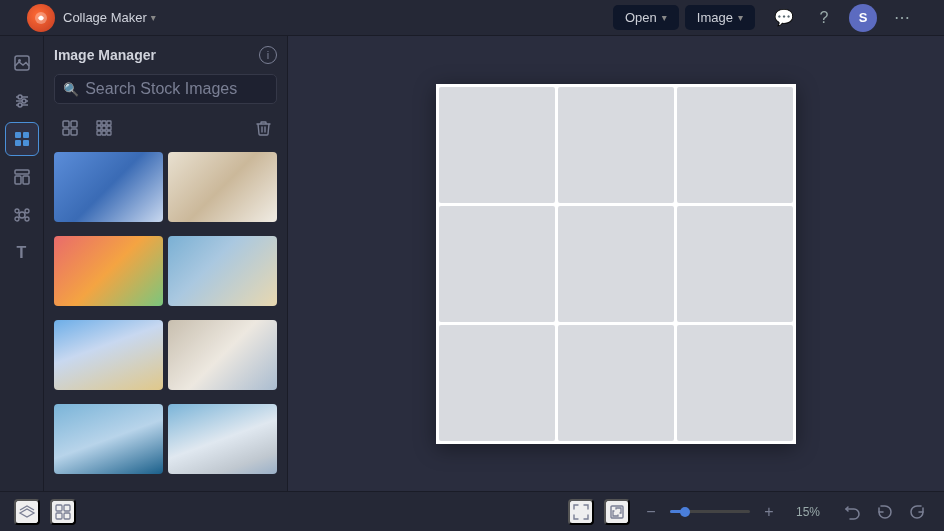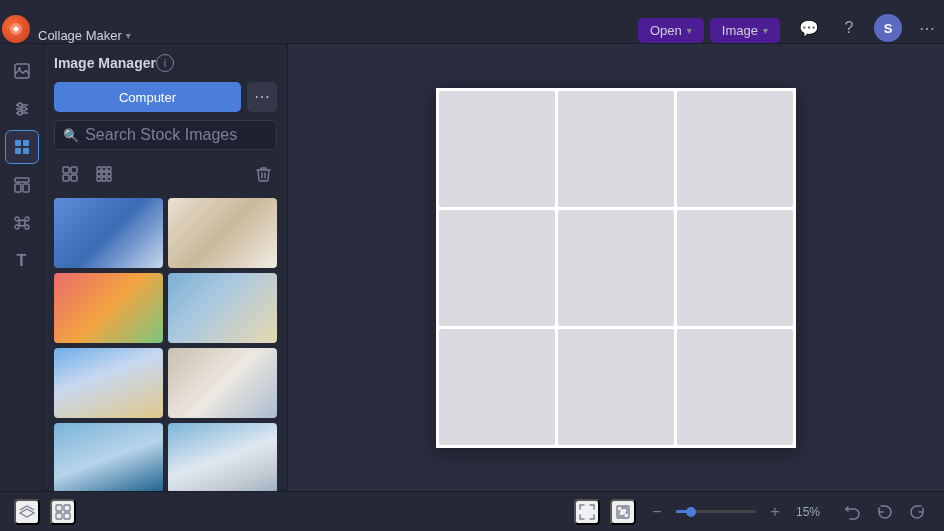--- a/index.html
+++ b/index.html
@@ -9,25 +9,25 @@
       background: #1e2130;
       font-family: -apple-system, BlinkMacSystemFont, 'Segoe UI', sans-serif;
       color: #cdd0d8;
       overflow: hidden;
       display: flex;
       flex-direction: column;
     }
 
     
     .topbar {
-      height: 44px;
+      height: 36px;
       background: #252836;
       display: flex;
-      align-items: flex-end;
-      padding: 0 2px;
+      align-items: center;
+      padding: 0 27px;
       border-bottom: 1px solid #1a1c27;
       flex-shrink: 0;
     }
     .topbar-logo {
       width: 28px; height: 28px;
       background: radial-gradient(circle at 40% 40%, #ff6b35, #c23b22);
       border-radius: 50%;
       display: flex; align-items: center; justify-content: center;
       margin-right: 8px;
       flex-shrink: 0;
@@ -35,21 +35,21 @@
     .topbar-logo svg { width: 16px; height: 16px; fill: white; }
     .topbar-appname {
       display: flex; align-items: center; gap: 4px;
       font-size: 13px; color: #d0d3dc; cursor: pointer;
       margin-right: 20px;
     }
     .topbar-appname .chevron { font-size: 10px; color: #888; }
     .topbar-spacer { flex: 1; }
     .topbar-btn {
       display: flex; align-items: center; gap: 5px;
-      background: #4c1d95; border: none; color: #cdd0d8;
+      background: #0f172a; border: none; color: #cdd0d8;
       padding: 5px 12px; border-radius: 5px; font-size: 13px;
       cursor: pointer; margin-right: 6px;
     }
     .topbar-btn .chevron { font-size: 10px; color: #888; }
     .topbar-actions { display: flex; align-items: center; gap: 10px; margin-left: 8px; }
     .topbar-icon-btn {
       width: 30px; height: 30px;
       background: none; border: none; color: #9aa; cursor: pointer;
       display: flex; align-items: center; justify-content: center;
       border-radius: 4px; font-size: 16px;
@@ -94,21 +94,21 @@
     .panel {
       width: 244px;
       background: #252836;
       border-right: 1px solid #1a1c27;
       display: flex;
       flex-direction: column;
       padding: 10px 10px 0 10px;
       flex-shrink: 0;
     }
     .panel-header {
-      display: flex; align-items: center; justify-content: flex-start;
+      display: flex; align-items: center; justify-content: space-between;
       margin-bottom: 10px;
     }
     .panel-title {
       font-size: 14px; font-weight: 600; color: #d0d3dc;
     }
     .panel-info-icon {
       width: 18px; height: 18px; border-radius: 50%;
       border: 1.5px solid #7a7f94; color: #7a7f94;
       display: flex; align-items: center; justify-content: center;
       font-size: 11px; cursor: pointer;
@@ -237,21 +237,21 @@
     .zoom-slider-track {
       width: 80px; height: 3px; background: #444; border-radius: 2px; position: relative;
     }
     .zoom-slider-fill {
       height: 100%; background: #4a7eda; border-radius: 2px; width: 15%;
     }
     .zoom-slider-thumb {
       width: 10px; height: 10px; background: #4a7eda; border-radius: 50%;
       position: absolute; top: -3.5px; left: 13%;
     }
-    .zoom-pct { font-size: 12px; color: #9aa; margin-left: 2px; }
+    .zoom-pct { font-size: 12px; color: #9aa; margin-left: 8px; }
     .bottom-right-actions { display: flex; gap: 6px; margin-left: 10px; }
     .bottom-action-btn {
       width: 26px; height: 26px; background: none; border: none;
       color: #7a7f94; cursor: pointer; font-size: 15px;
       display: flex; align-items: center; justify-content: center; border-radius: 4px;
     }
 
     
     .img-blue { background: linear-gradient(135deg, #5b8dd9 0%, #3a6bb5 50%, #c9d8ef 100%); }
     .img-cat { background: linear-gradient(135deg, #e8e0d0 0%, #cbb89a 50%, #f0ece4 100%); }
@@ -342,28 +342,20 @@
       <span style="font-size:16px;font-weight:bold;color:#7a7f94;">T</span>
     </div>
   </div>
 
   <div class="panel">
     <div class="panel-header">
       <span class="panel-title">Image Manager</span>
       <div class="panel-info-icon">i</div>
     </div>
 
-    <div class="panel-btn-row">
-      <button class="btn-computer">
-        <span>Computer</span>
-      </button>
-      <button class="btn-more">
-        <span>···</span>
-      </button>
-    </div>
 
     <div class="search-box">
       <span class="search-icon">🔍</span>
       <input class="search-input" type="text" placeholder="Search Stock Images" style="">
     </div>
 
     <div class="view-controls">
       <button class="view-btn">
         <svg width="16" height="16" viewBox="0 0 16 16" fill="none">
           <rect x="1" y="1" width="6" height="6" rx="1" stroke="#7a7f94" stroke-width="1.5"></rect>

